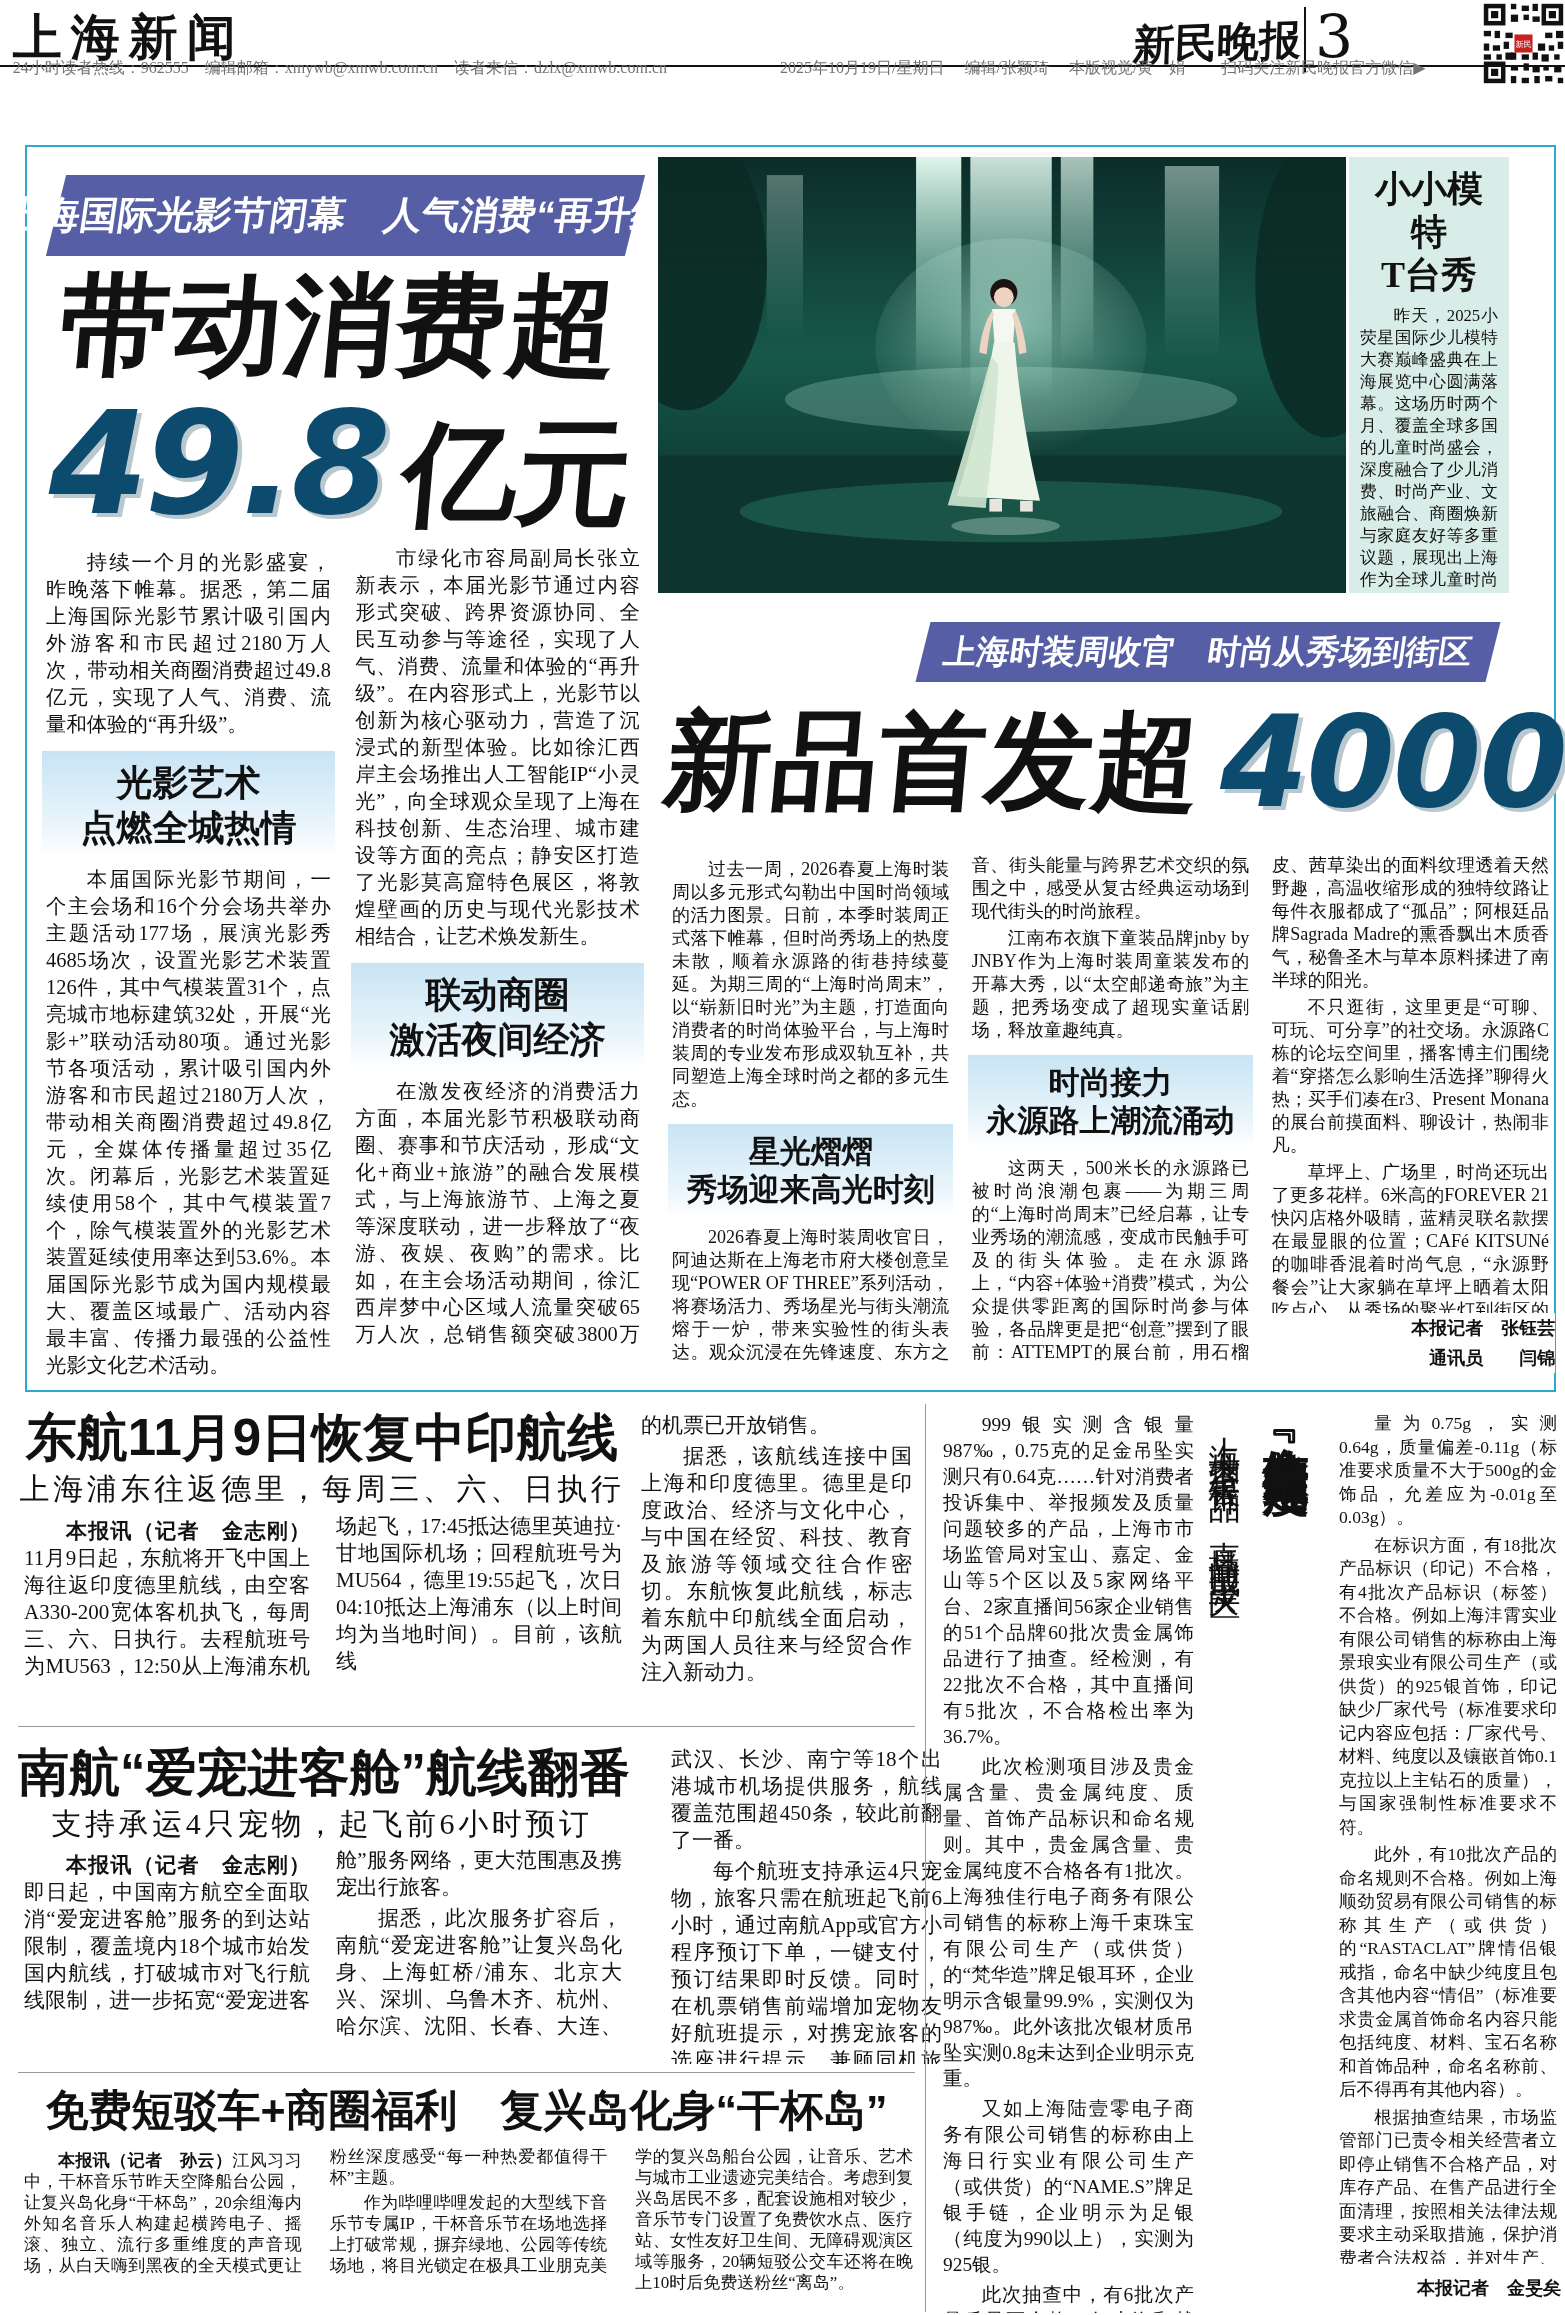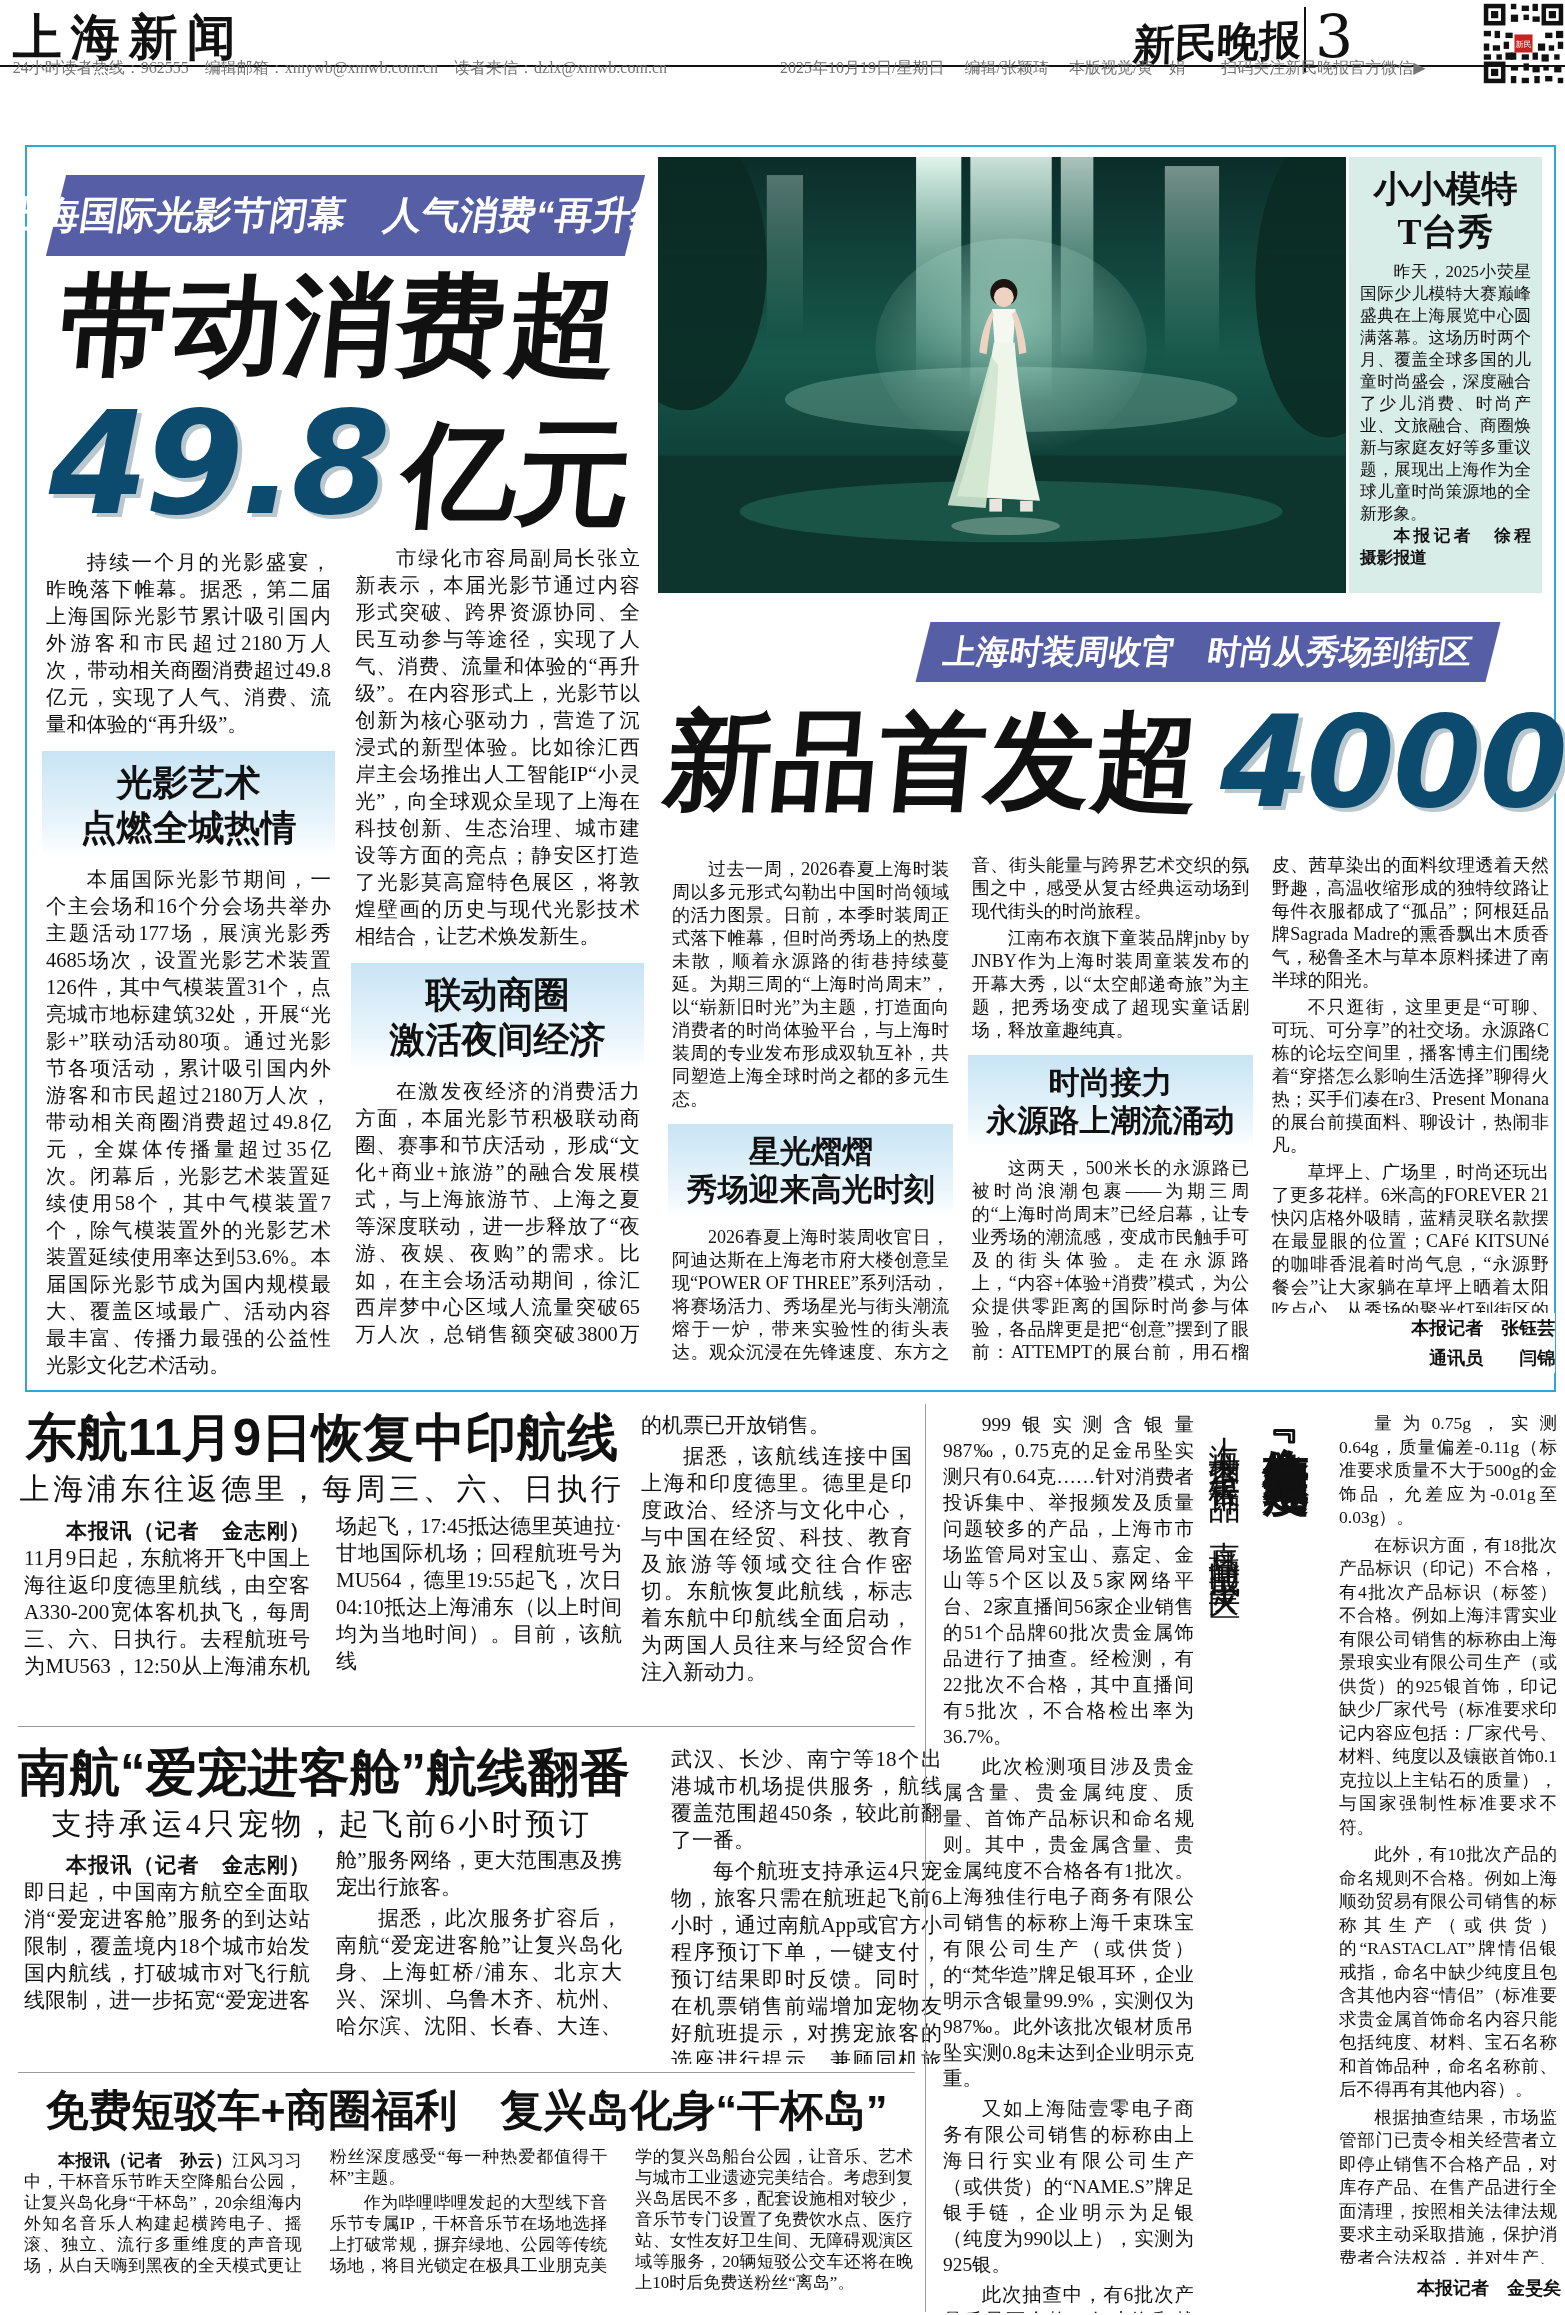--- a/index.html
+++ b/index.html
@@ -36,21 +36,21 @@
   p.para{margin:4px;text-indent:2em;}
   .lead{font-weight:bold;font-family:"Liberation Sans",sans-serif;}
   .subhead{break-inside:avoid;text-align:center;font-family:"Liberation Sans",sans-serif;font-weight:bold;
            background:linear-gradient(180deg,#c8e4f4 0%,#eaf5fb 70%,#ffffff 100%);
            margin:12.7px 0 9px 0;padding:9px 1.8px 7.2px 1.8px;}
   .a1-body .subhead{font-size:36px;line-height:1.25;}
   .byline{text-align:right;font-weight:bold;margin:5.4px 0 0 0;text-indent:0;}
   
   .photo{left:658px;top:157px;width:688px;height:436px;overflow:hidden;background:#0d2f2c;}
   
-  .sidebar{left:1349px;top:157px;width:193px;height:436px;background:#d9ede8;box-sizing:border-box;
+  .sidebar{left:1349px;top:157px;width:160px;height:436px;background:#d9ede8;box-sizing:border-box;
            padding:9px 11px;overflow:hidden;}
   .sidebar h3{margin:1.8px 0 7.2px 0;text-align:center;font-size:36px;line-height:1.2;font-family:"Liberation Serif",serif;}
   .sidebar .txt{font-size:16.7px;line-height:22px;text-align:justify;text-indent:2em;margin:0;}
   .sidebar .byline{font-size:16.7px;}
   
   .a2-kicker{left:923px;top:622px;width:570px;height:60px;font-size:33px;}
   .a2-hl{left:665px;top:688px;width:887px;text-align:center;white-space:nowrap;}
   .a2-black{font-family:"Liberation Sans",sans-serif;font-weight:bold;font-size:107px;transform:skewX(-5deg);display:inline-block;vertical-align:middle;}
   .a2-num{font-size:127px;letter-spacing:-1.8px;vertical-align:middle;display:inline-block;margin:0 16.3px;}
   .a2-body{left:668px;top:854px;width:885px;height:528px;column-count:3;column-gap:14.5px;

